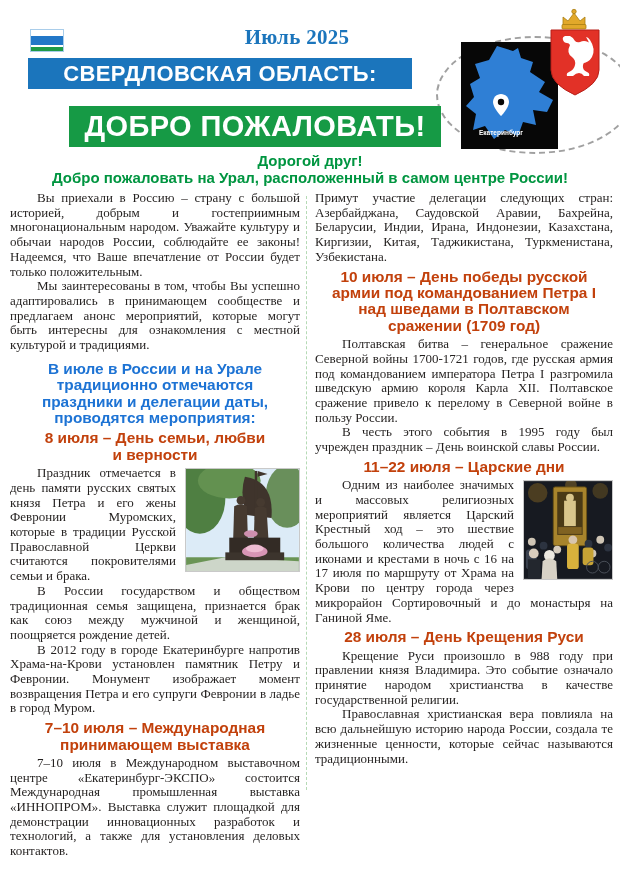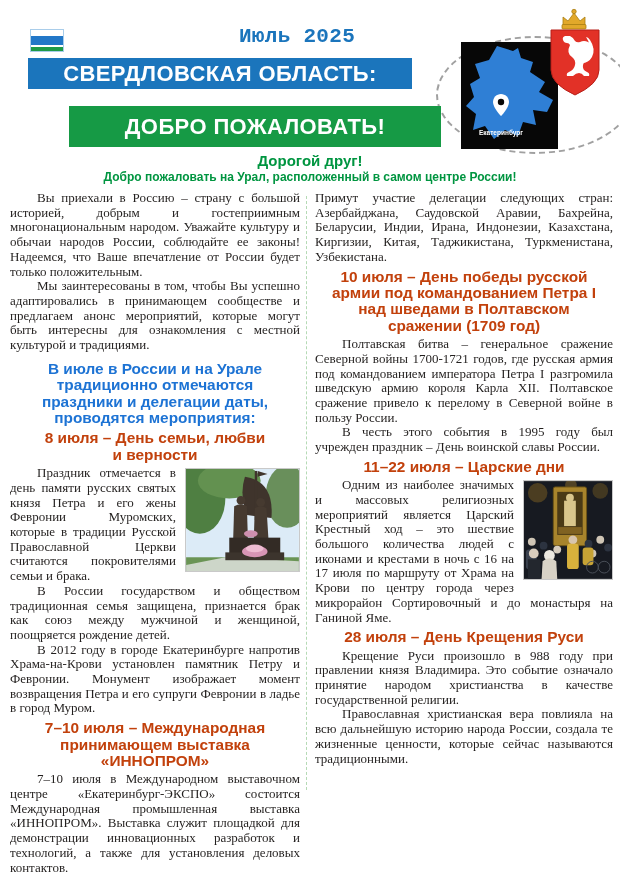--- a/index.html
+++ b/index.html
@@ -7,43 +7,43 @@
         font-family:"Liberation Serif","DejaVu Serif",serif;}
 
   
   .flag{position:absolute;left:30px;top:29px;width:34px;height:23px;border:1px solid #a9cdea;box-sizing:border-box;}
   .flag .s1{height:30%;background:#ffffff;}
   .flag .s2{height:42%;background:#2277c8;}
   .flag .s3{height:9%;background:#ffffff;}
   .flag .s4{height:19%;background:#1e9a48;}
 
   .month-title{position:absolute;left:0;top:25px;width:594px;text-align:center;
-      font-family:Liberation Mono, monospace;font-weight:bold;
+      font-family:Liberation Serif, serif;font-weight:bold;
       font-size:21px;color:#1b75bc;letter-spacing:0.3px;}
 
   .banner{position:absolute;display:flex;align-items:center;justify-content:center;
       font-family:"Liberation Sans","DejaVu Sans",sans-serif;font-weight:bold;color:#fff;
       letter-spacing:0.4px;white-space:nowrap;}
   .banner-blue{left:28px;top:58px;width:384px;height:31px;background:#1b75bc;font-size:22px;}
-  .banner-green{left:69px;top:106px;width:372px;height:41px;background:#169a45;font-size:22px;text-align:right;}
+  .banner-green{left:69px;top:106px;width:372px;height:41px;background:#169a45;font-size:29px;text-align:right;}
 
   .dash-ellipse{position:absolute;left:436px;top:36px;width:194px;height:114px;
       border:2px dashed #a0a0a0;border-radius:50%;}
 
   .map-box{position:absolute;left:461px;top:42px;width:97px;height:107px;background:#070707;}
   .map-box svg{display:block;width:97px;height:107px;}
 
   .arms{position:absolute;left:543px;top:8px;width:62px;height:90px;}
   .arms svg{display:block;width:62px;height:90px;}
 
   
   .greeting{position:absolute;left:0;top:152px;width:620px;text-align:center;
       font-family:Liberation Sans, sans-serif;font-weight:bold;color:#009540;}
   .greeting .g1{font-size:15px;line-height:17px;}
-  .greeting .g2{font-size:12px;line-height:17px;white-space:nowrap;}
+  .greeting .g2{font-size:15px;line-height:17px;white-space:nowrap;}
 
   
   .col{position:absolute;top:191px;}
   .col-left{left:10px;width:290px;}
   .col-right{left:315px;width:298px;}
   .sep{position:absolute;left:306px;top:196px;height:594px;width:0;border-left:1px dashed #b5dab5;}
 
   p.body{margin:0;font-size:13px;line-height:14.7px;color:#221f1e;text-align:justify;text-indent:27px;}
   p.noindent{text-indent:0;}
 
@@ -145,21 +145,20 @@
         <ellipse cx="70" cy="81" rx="9" ry="4" fill="#eebcd2"></ellipse>
       </svg>
     </div>
     <p class="body">Праздник отмечается в день памяти русских святых князя Петра и его жены Февронии Муромских, которые в традиции Русской Православной Церкви считаются покровителями семьи и брака.</p>
     <p class="body">В России государством и обществом традиционная семья защищена, признается брак как союз между мужчиной и женщиной, поощряется рождение детей.</p>
     <p class="body">В 2012 году в городе Екатеринбурге напротив Храма-на-Крови установлен памятник Петру и Февронии. Монумент изображает момент возвращения Петра и его супруги Февронии в ладье в город Муром.</p>
 
     <div class="col-h h-red">
       <div>7–10 июля – Международная</div>
       <div>принимающем выставка</div>
-      <div>«ИННОПРОМ»</div>
     </div>
     <p class="body">7–10 июля в Международном выставочном центре «Екатеринбург-ЭКСПО» состоится Международная промышленная выставка «ИННОПРОМ». Выставка служит площадкой для демонстрации инновационных разработок и технологий, а также для установления деловых контактов.</p>
   </div>
 
   <div class="col col-right">
     <p class="body noindent">Примут участие делегации следующих стран: Азербайджана, Саудовской Аравии, Бахрейна, Беларусии, Индии, Ирана, Индонезии, Казахстана, Киргизии, Китая, Таджикистана, Туркменистана, Узбекистана.</p>
 
     <div class="col-h h-red">
       <div>10 июля – День победы русской</div>
       <div>армии под командованием Петра I</div>

